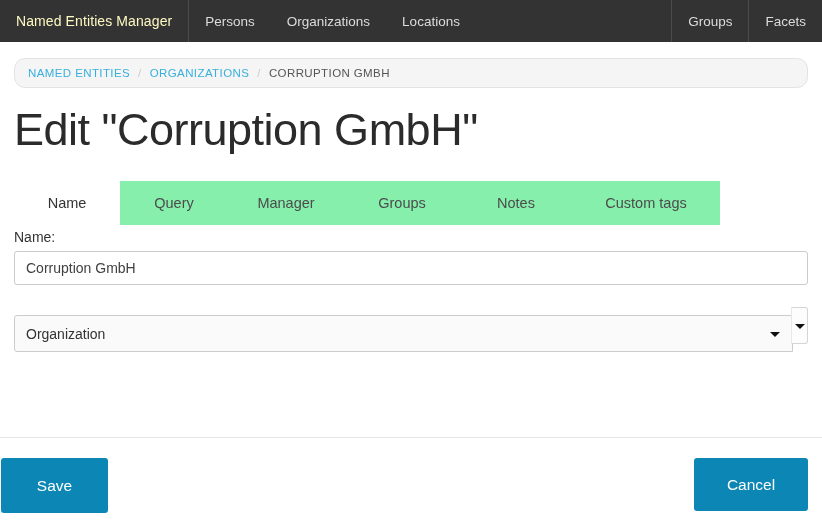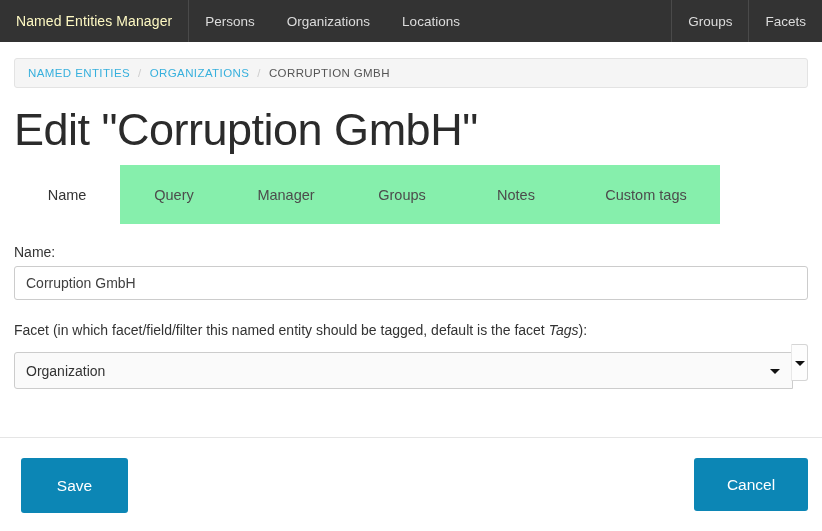--- a/index.html
+++ b/index.html
@@ -54,21 +54,21 @@
   .nav-spacer { flex: 1 1 auto; border-right: 1px solid #4a4a4a; }
   .nav-right-group { display: flex; align-items: stretch; }
 
   
   .breadcrumb-wrap {
     padding: 16px 14px 0 14px;
   }
   .breadcrumb {
     background: #f5f5f5;
     border: 1px solid #e3e3e3;
-    border-radius: 3px;
+    border-radius: 11px;
     padding: 8px 13px;
     font-size: 11.5px;
     letter-spacing: 0.4px;
     display: flex;
     align-items: center;
     box-sizing: border-box;
     height: 30px;
   }
   .crumb-link {
     color: #37b0dd;
@@ -89,45 +89,45 @@
     padding: 18px 14px 0 14px;
     font-size: 45px;
     font-weight: normal;
     line-height: 1.05;
     color: #2b2b2b;
     letter-spacing: -0.5px;
   }
 
   
   .tabs {
-    margin: 12px 14px 0 14px;
+    margin: 28px 14px 0 14px;
     display: flex;
     align-items: stretch;
-    height: 59px;
+    height: 44px;
     width: 706px;
   }
   .tab {
     display: flex;
     align-items: center;
     justify-content: center;
     font-size: 14.5px;
     color: #4c4c4c;
     background: #86efac;
     cursor: pointer;
     box-sizing: border-box;
   }
   .tab.active {
     background: #ffffff;
     color: #333333;
   }
 
   
   .form-area {
     padding: 0 14px;
-    margin-top: 20px;
+    margin-top: 4px;
   }
   .field-label {
     font-size: 14px;
     color: #333333;
     margin-bottom: 6px;
     display: block;
   }
   .field-label em { font-style: italic; }
   .text-input {
     width: 794px;
@@ -225,21 +225,21 @@
     color: #ffffff;
     border: 0;
     border-radius: 3px;
     font-family: "Liberation Sans", sans-serif;
     font-size: 15.5px;
     cursor: pointer;
     padding: 0;
     text-align: center;
   }
   .btn-save {
-    left: 21px;
+    left: 1px;
     top: 0;
     width: 107px;
     height: 55px;
   }
   .btn-cancel {
     left: 694px;
     top: 0;
     width: 114px;
     height: 53px;
   }
@@ -283,21 +283,20 @@
 </div>
 
 <div class="form-area">
 
   <div class="field-group">
     <label class="field-label">Name:</label>
     <input class="text-input" type="text" value="Corruption GmbH" style="">
   </div>
 
   <div class="field-group facet">
-    <label class="field-label"><span>Facet (in which facet/field/filter this named entity should be tagged, default is the facet </span><em>Tags</em><span>):</span></label>
 
     <div class="select-row">
       <div class="select-box">
         <span>Organization</span>
         <span class="caret"></span>
       </div>
       <div class="select-btn">
         <span class="caret2"></span>
       </div>
     </div>

